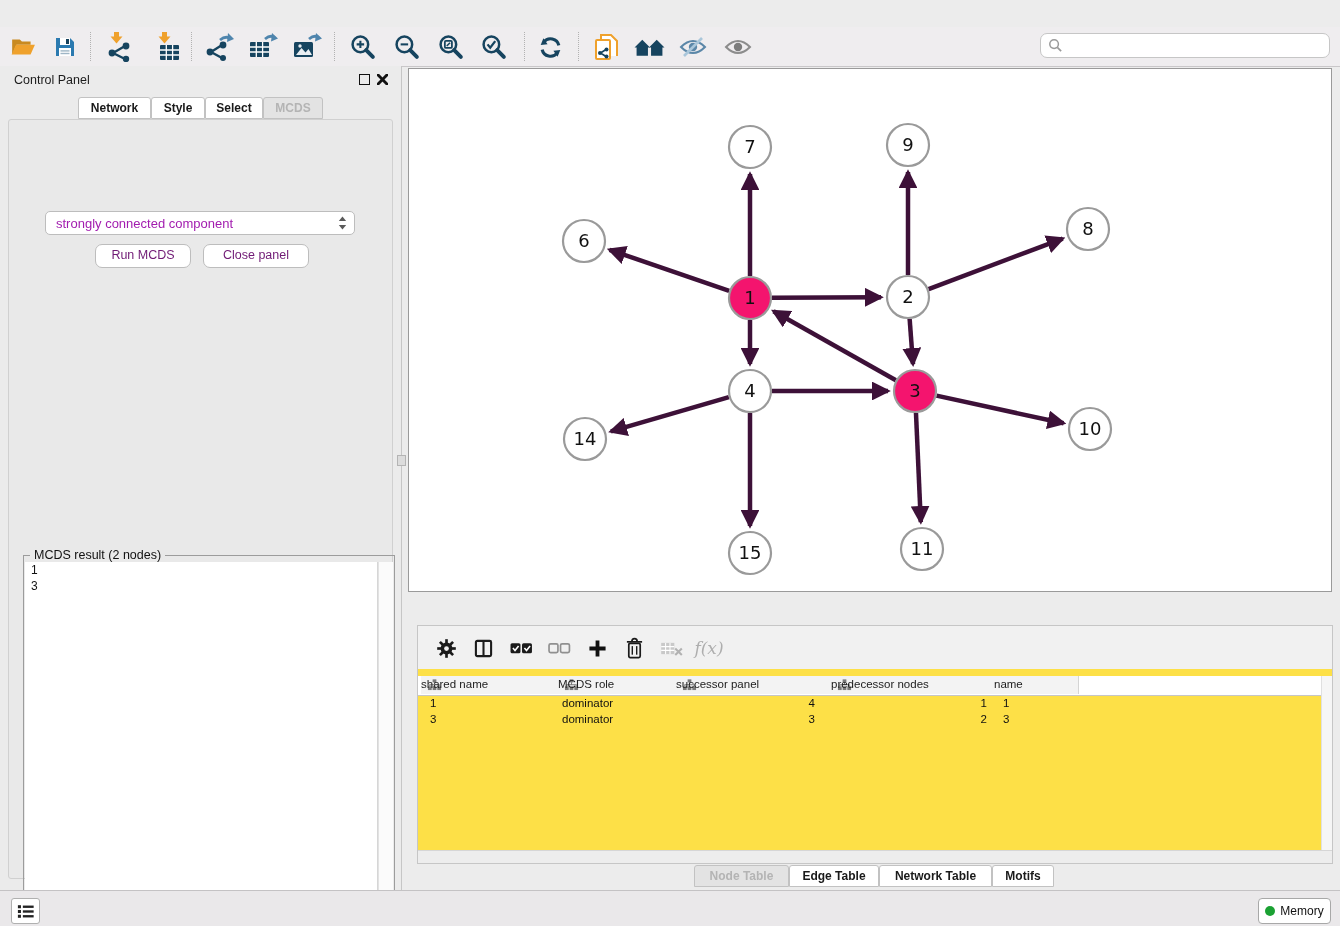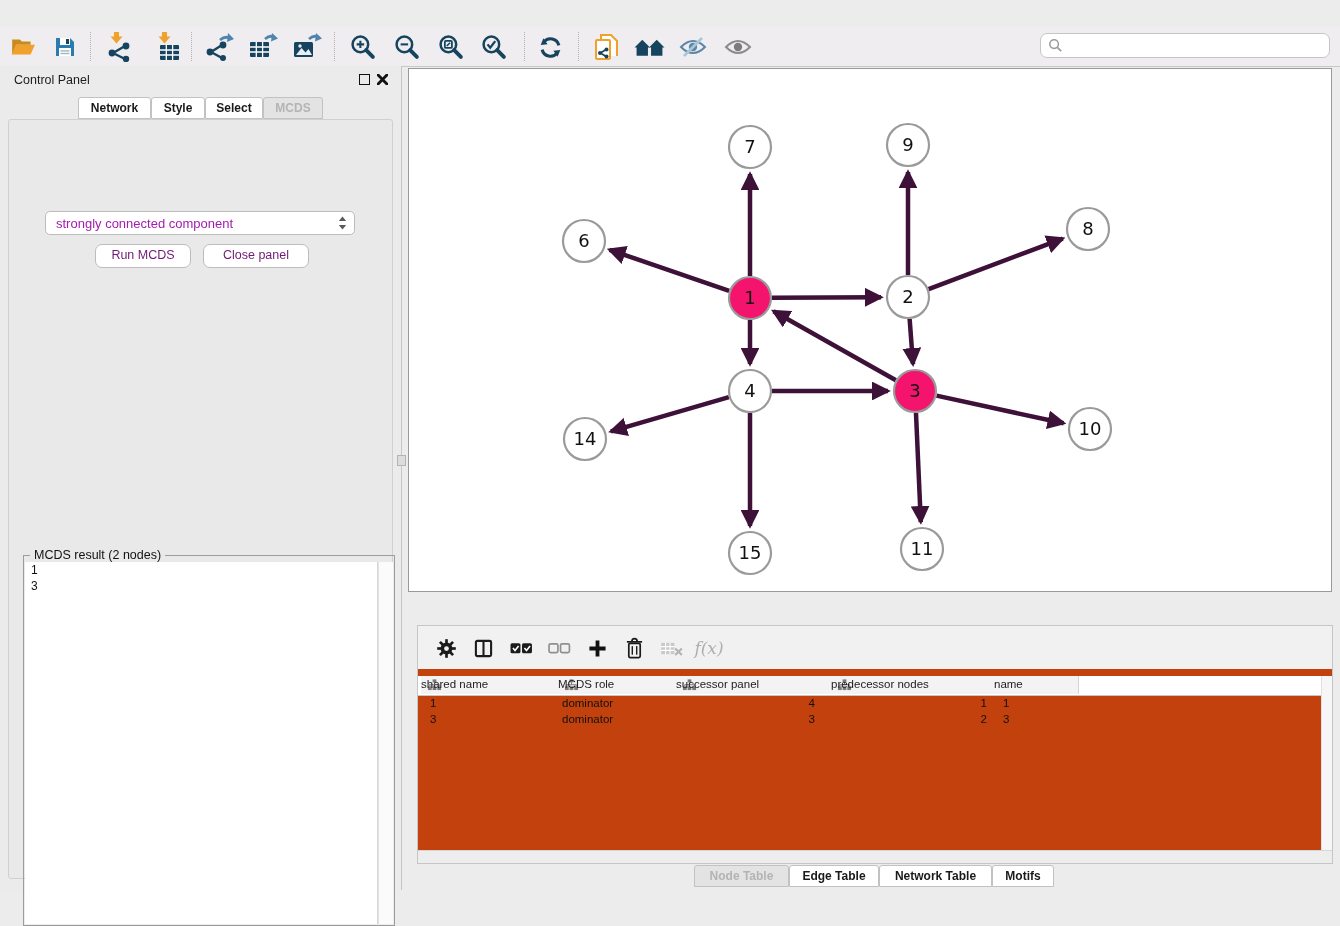--- a/index.html
+++ b/index.html
@@ -44,21 +44,21 @@
   .net-window{position:absolute;left:408px;top:68px;width:924px;height:524px;background:#fff;border:1px solid #9a9a9a;box-sizing:border-box;}
   .nw-titlebar{position:absolute;left:0;top:0;width:100%;height:20px;background:linear-gradient(#f4f4f4,#dedede);border-bottom:1px solid #6d2c2c;}
   .nw-title{position:absolute;left:0;top:3px;width:100%;text-align:center;font-size:12px;color:#222;}
   .nw-dot{position:absolute;top:3.5px;width:13px;height:13px;border-radius:50%;display:flex;align-items:center;justify-content:center;}
   .nw-dot svg{display:block;}
   .nw-canvas{position:absolute;left:0;top:21px;width:922px;height:501px;background:#fff;overflow:hidden;}
   .splitter-h{position:absolute;background:#dcdcdc;border:1px solid #b4b4b4;}
   
   .table-panel{position:absolute;left:402px;top:592px;width:938px;height:298px;background:#ececec;}
   .tp-titlebar{position:absolute;left:0;top:0;width:100%;height:28px;}
-  .tp-container{position:absolute;left:15px;top:33px;width:914px;height:237px;background:#c2410c;border:1px solid #c6c6c6;}
+  .tp-container{position:absolute;left:15px;top:33px;width:914px;height:237px;background:#fde047;border:1px solid #c6c6c6;}
   .tp-toolbar{position:absolute;left:0;top:0;width:100%;height:43px;background:#f1f1f1;}
   .tp-tbtn{position:absolute;top:7px;width:30px;height:30px;display:flex;align-items:center;justify-content:center;}
   .fx-label{font-family:"DejaVu Serif",serif;font-style:italic;font-size:17px;color:#aeaeae;}
   .tp-header{position:absolute;left:0;top:50px;width:100%;height:19px;background:#fff;border-bottom:1px solid #c6c6c6;}
   .th{position:absolute;top:0;height:18px;background:#f3f3f3;border-right:1px solid #d4d4d4;font-size:11.5px;color:#1c1c1c;}
   .th .lab{position:absolute;left:0;top:2px;width:100%;text-align:left;}
   .th svg{position:absolute;left:6px;top:3px;}
   .tr{position:absolute;left:0;width:100%;height:16px;font-size:11.5px;color:#111;}
   .td{position:absolute;top:1px;box-sizing:border-box;}
   .tp-vscroll{position:absolute;right:0;top:50px;width:10px;bottom:12px;background:#f6f6f6;border-left:1px solid #e0e0e0;}
@@ -519,14 +519,25 @@
       <div class="tp-hscroll"></div>
     </div>
     <div class="tp-tabs">
       <div class="tab disabled" style="left:292px;width:93px">Node Table</div>
       <div class="tab" style="left:387px;width:88px">Edge Table</div>
       <div class="tab" style="left:477px;width:111px">Network Table</div>
       <div class="tab" style="left:590px;width:60px">Motifs</div>
     </div>
   </div>
 
+  <div class="statusbar">
+    <div class="sb-btn">
+      <svg width="18" height="15">
+          <use href="#sym-list"></use>
+        </svg>
+    </div>
+    <div class="memory-btn">
+      <div class="memory-dot"></div>
+      <span>Memory</span>
+    </div>
+  </div>
 
 </div>
 
 </body></html>

